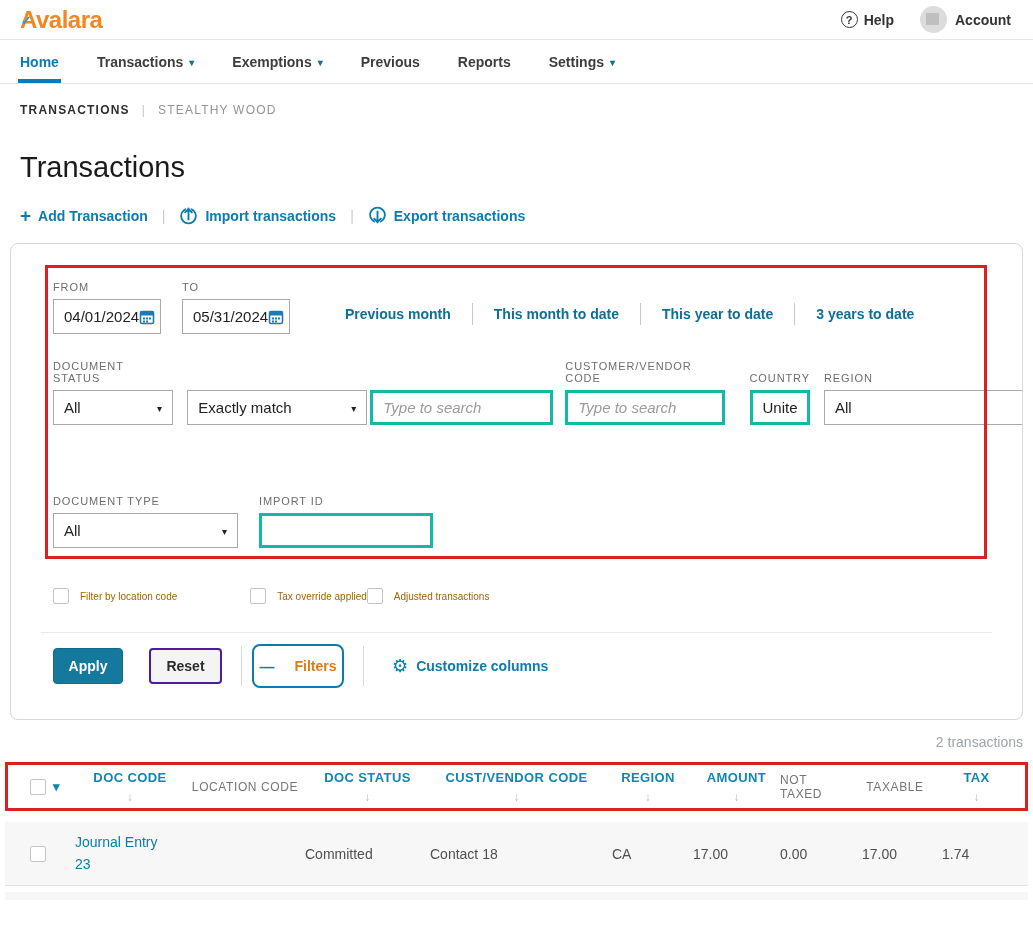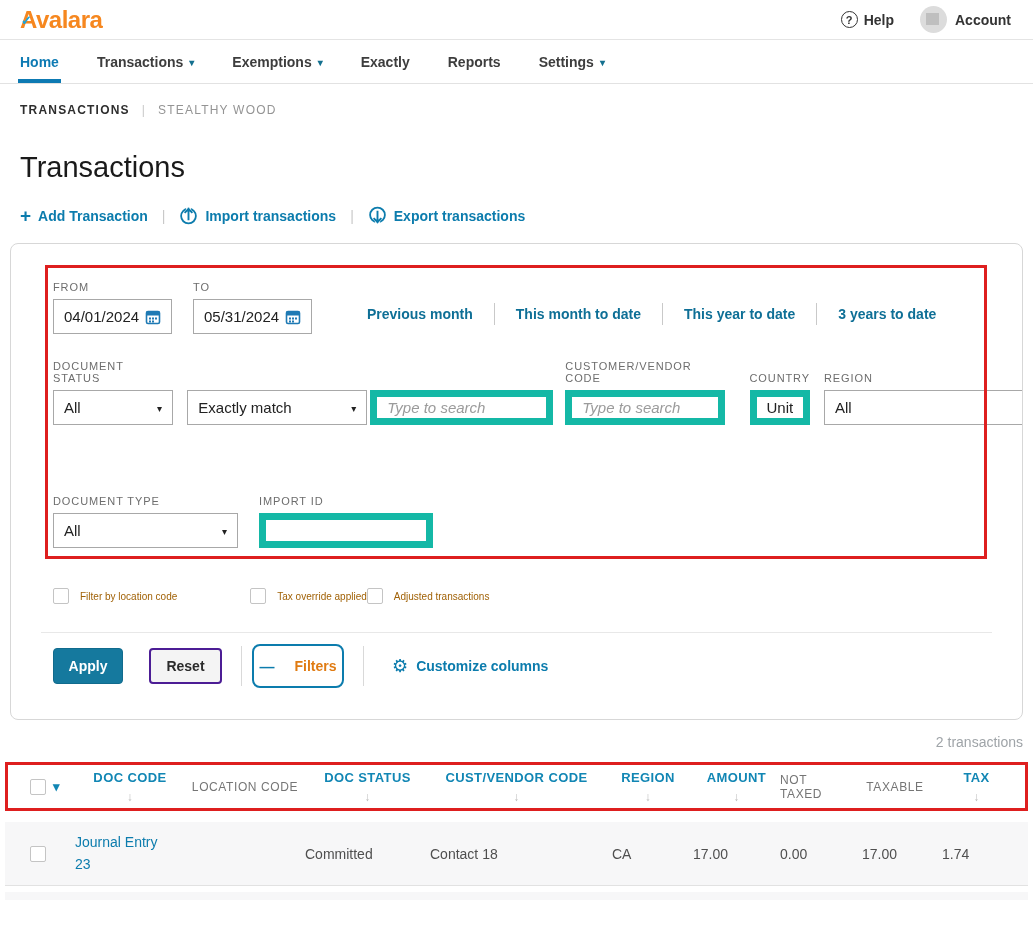--- a/index.html
+++ b/index.html
@@ -42,30 +42,30 @@
   
   .filter-card { position:relative; margin:18px 10px 0 10px; height:477px;
     border:1px solid #d7d7d7; border-radius:8px; padding:37px 0 0 42px; }
   .red-overlay-filters { position:absolute; left:34px; top:21px; width:942px; height:294px;
     border:3px solid #de1f1f; pointer-events:none; z-index:5; }
   .f-label { font-size:11px; color:#6d6d6d; letter-spacing:0.9px; margin-bottom:6px; }
   .field { display:flex; flex-direction:column; }
   .row1 { display:flex; align-items:flex-end; }
   .input-box { height:35px; border:1px solid #a8a8a8; background:#fff; display:flex;
     align-items:center; padding:0 10px; font-size:15px; color:#222; }
-  .date-box { width:119px; justify-content:space-between; cursor:text; }
+  .date-box { width:108px; justify-content:space-between; cursor:text; }
   .quicklinks { display:flex; align-items:center; margin:0 0 9px 34px; }
   .quicklink { font-size:14px; font-weight:bold; color:#0e6f96; cursor:pointer; padding:0 21px; }
   .ql-sep { width:1px; height:22px; background:#c9c9c9; }
   .select-box { position:relative; cursor:pointer; }
   .select-box .sel-caret { position:absolute; right:10px; top:50%; transform:translateY(-50%);
     font-size:10px; color:#222; }
   .row2 { display:flex; align-items:flex-end; margin-top:26px; }
   .row3 { display:flex; align-items:flex-end; margin-top:70px; }
-  .search-input { height:35px; border:7px solid #14b8a6; padding:0 10px; font-size:15px; width:100%; outline:none; }
+  .search-input { height:35px; border:3px solid #14b8a6; padding:0 10px; font-size:15px; width:100%; outline:none; }
   .search-input::placeholder { font-style:italic; color:#9b9b9b; }
   .info-icon { width:16px; height:16px; border-radius:50%; background:#1279b2; color:#fff;
     font-size:10px; font-weight:bold; display:inline-flex; align-items:center; justify-content:center;
     margin-left:10px; vertical-align:middle; cursor:pointer; }
   .label-with-icon { display:flex; align-items:center; margin-bottom:6px; }
   .label-with-icon .f-label { margin-bottom:0; }
 
   .cb-row { display:flex; align-items:center; margin-top:40px; }
   .cb-group { display:flex; align-items:center; gap:11px; cursor:pointer; }
   .checkbox { width:16px; height:16px; border:1px solid #c4c4c4; background:#fff; border-radius:2px; }
@@ -130,21 +130,21 @@
   </div>
   <div class="nav-item">
     <span>Transactions</span>
     <span class="caret">▾</span>
   </div>
   <div class="nav-item">
     <span>Exemptions</span>
     <span class="caret">▾</span>
   </div>
   <div class="nav-item">
-    <span>Exactly</span>
+    <span>Previous</span>
   </div>
   <div class="nav-item">
     <span>Reports</span>
   </div>
   <div class="nav-item">
     <span>Settings</span>
     <span class="caret">▾</span>
   </div>
 </div>
 

